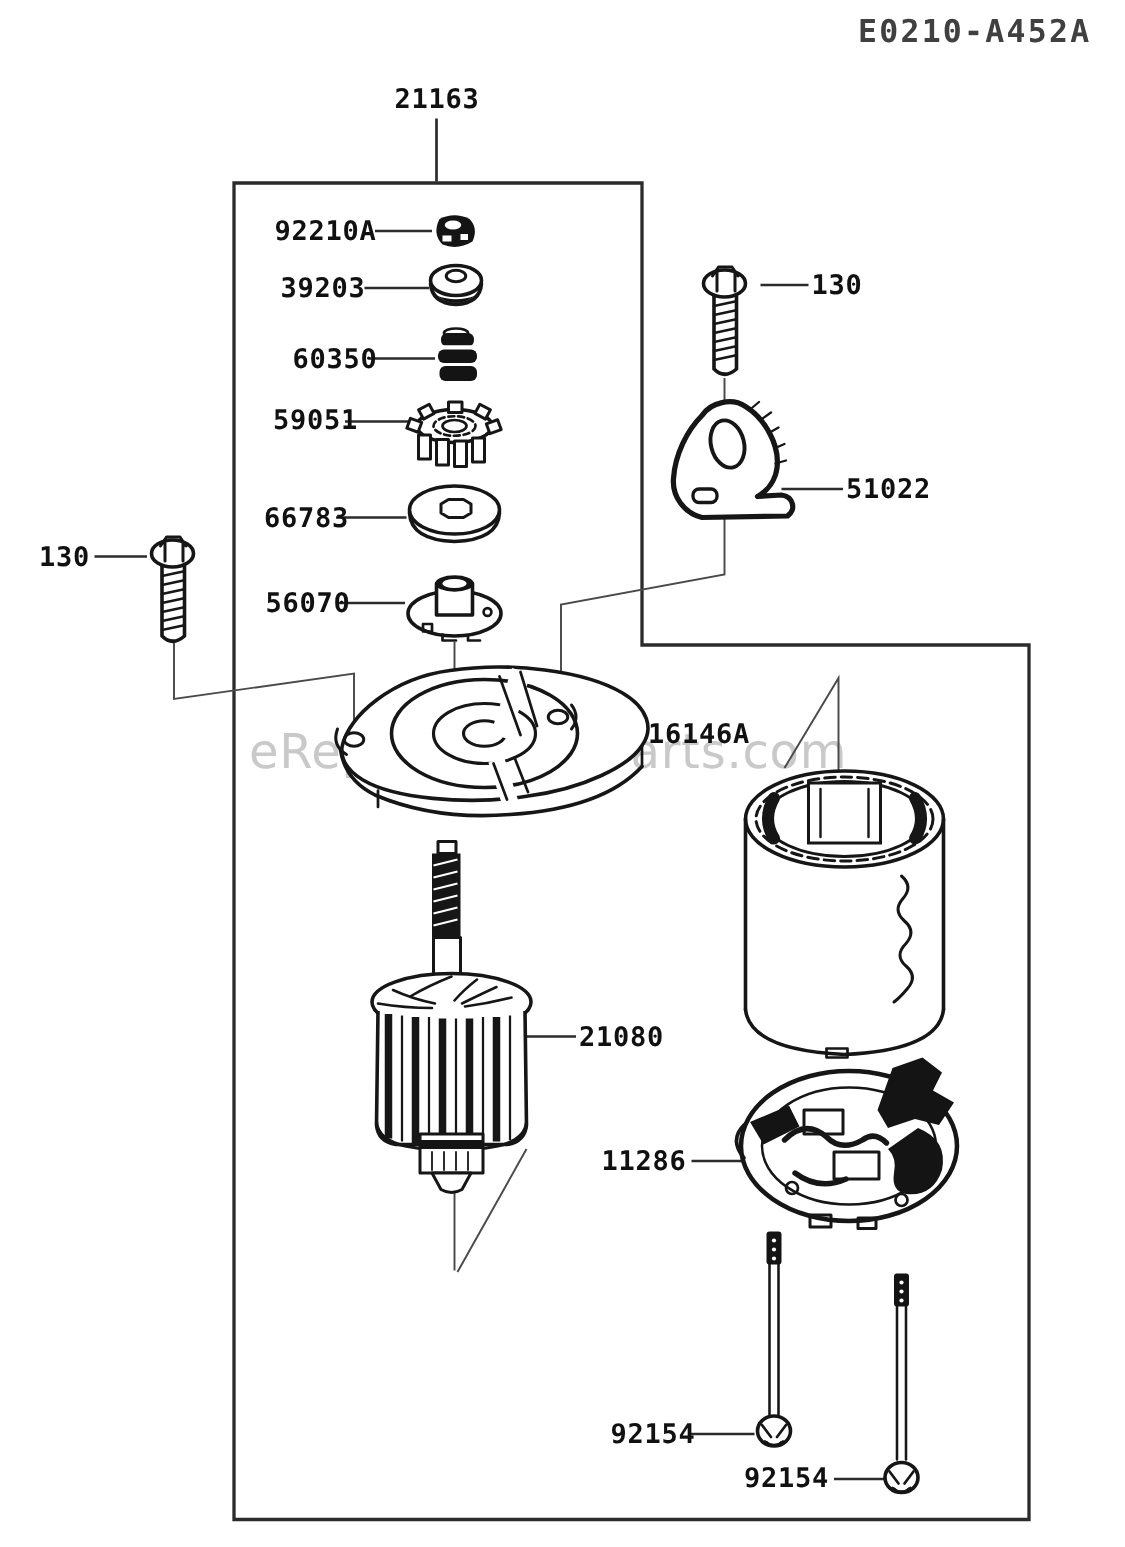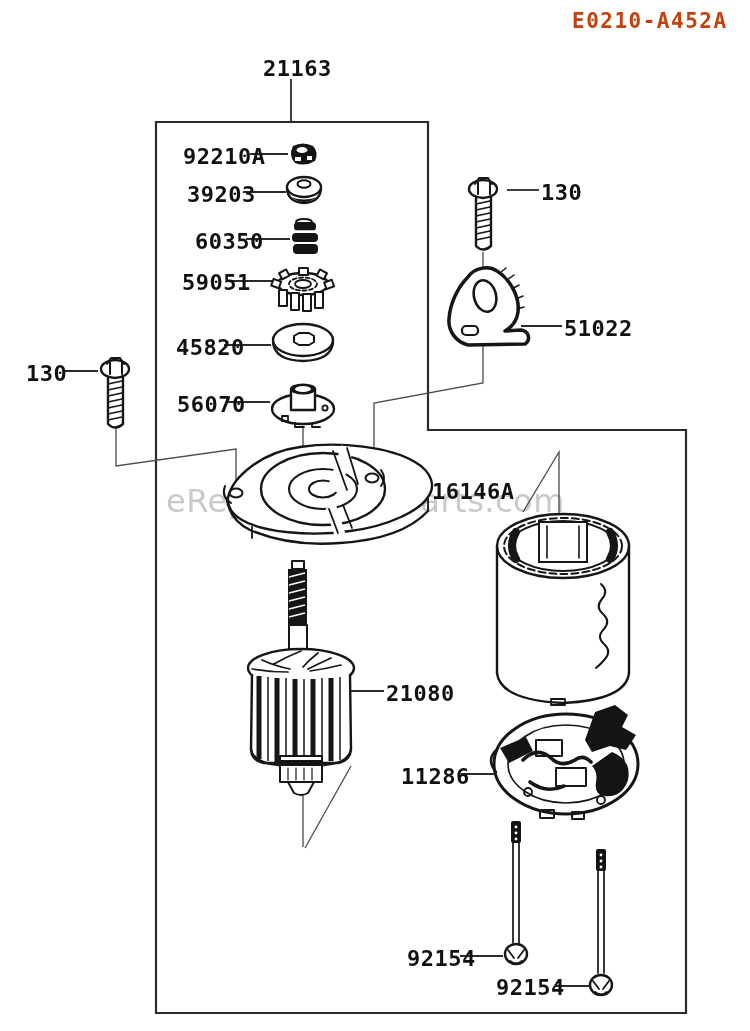--- a/index.html
+++ b/index.html
@@ -2,24 +2,24 @@
 <html><head>
 <meta charset="utf-8">
 <style>
   html,body{margin:0;padding:0;background:#fff;}
   .stage{position:relative;width:750px;height:1031px;background:#ffffff;overflow:hidden;
          font-family:"DejaVu Sans Mono", monospace;}
   .watermark{position:absolute;left:166px;top:482px;z-index:1;
              font-family:"DejaVu Sans", sans-serif;font-size:32px;font-weight:400;
              color:#c9c9c9;letter-spacing:0.5px;white-space:nowrap;}
   svg.diagram{position:absolute;left:0;top:0;z-index:2;}
-  .part-label{position:absolute;z-index:3;font-weight:700;font-size:22px;color:#111;
+  .part-label{position:absolute;z-index:3;font-weight:700;font-size:18px;color:#111;
               white-space:nowrap;letter-spacing:0.5px;line-height:1;}
   .code{position:absolute;left:572px;top:11px;z-index:3;font-weight:700;font-size:21px;
-        color:#c2410c;letter-spacing:1.5px;line-height:1;}
+        color:#404040;letter-spacing:1.5px;line-height:1;}
   .ln{stroke:#2b2b2b;stroke-width:1.8;fill:none;}
   .thin{stroke:#4a4a4a;stroke-width:1.3;fill:none;}
   .pt{stroke:#161616;stroke-width:2.4;fill:none;stroke-linecap:round;stroke-linejoin:round;}
   .ptf{stroke:#161616;stroke-width:2.4;fill:#ffffff;stroke-linejoin:round;}
   .blk{fill:#141414;stroke:none;}
 </style>
 </head>
 <body>
 
 <div class="stage">
@@ -234,21 +234,21 @@
       <circle cx="606" cy="993" r="1.3" fill="#161616"></circle>
     </g>
   </svg>
 
   <div class="code">E0210-A452A</div>
   <div class="part-label" style="left:263px;top:58px">21163</div>
   <div class="part-label" style="left:183px;top:146px">92210A</div>
   <div class="part-label" style="left:187px;top:184px">39203</div>
   <div class="part-label" style="left:195px;top:231px">60350</div>
   <div class="part-label" style="left:182px;top:272px">59051</div>
-  <div class="part-label" style="left:176px;top:337px">45820</div>
+  <div class="part-label" style="left:176px;top:337px">66783</div>
   <div class="part-label" style="left:177px;top:394px">56070</div>
   <div class="part-label" style="left:26px;top:363px">130</div>
   <div class="part-label" style="left:541px;top:182px">130</div>
   <div class="part-label" style="left:564px;top:318px">51022</div>
   <div class="part-label" style="left:432px;top:481px">16146A</div>
   <div class="part-label" style="left:386px;top:683px">21080</div>
   <div class="part-label" style="left:401px;top:766px">11286</div>
   <div class="part-label" style="left:407px;top:948px">92154</div>
   <div class="part-label" style="left:496px;top:977px">92154</div>
 </div>

